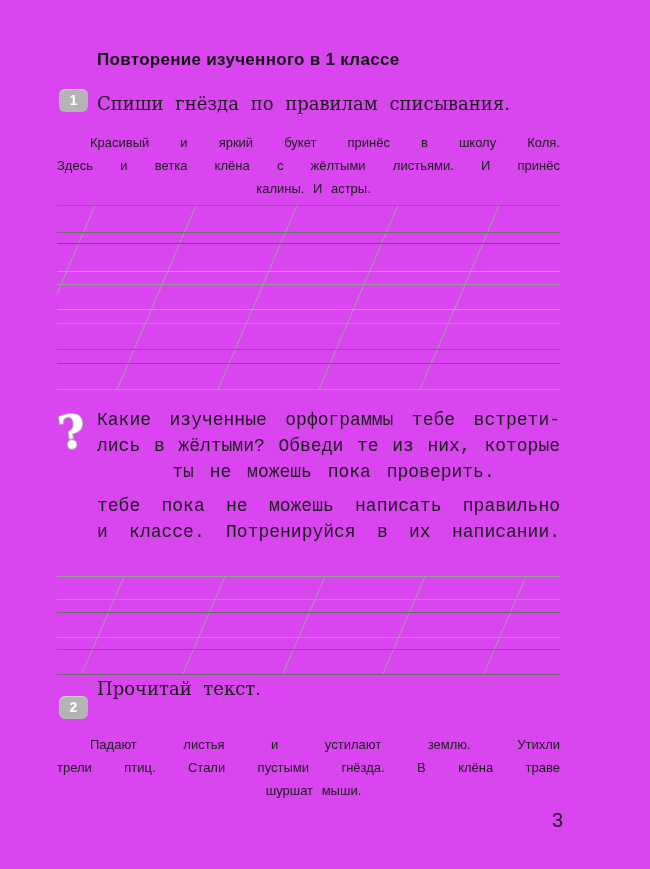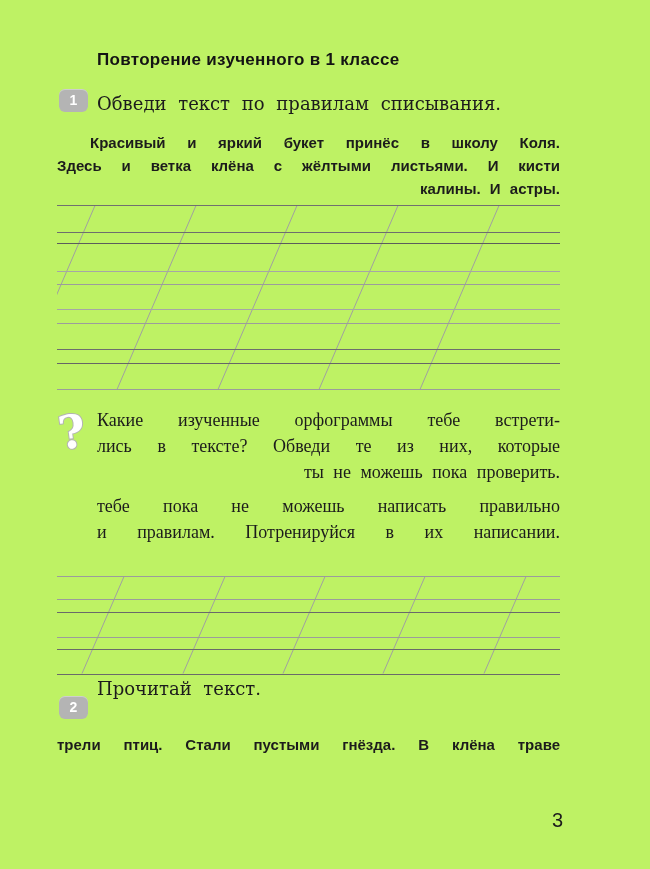--- a/index.html
+++ b/index.html
@@ -1,20 +1,20 @@
 <!DOCTYPE html>
 <html lang="ru"><head>
 <meta charset="utf-8">
 <style>
   html,body{margin:0;padding:0;background:#e8e8e8;}
   .page{
     position:relative;
     width:650px;height:869px;
     margin:0 auto;
-    background:#bef264;
+    background:#d946ef;
     overflow:hidden;
     color:#1f1f1f;
     font-family:"Liberation Sans", sans-serif;
   }
   .abs{position:absolute;}
   .heading{
     left:97px;top:49px;
     font-family:"Liberation Sans", sans-serif;
     font-weight:bold;font-size:17px;line-height:22px;
     letter-spacing:.3px;color:#141414;
@@ -32,55 +32,55 @@
   .task-text{
     font-family:"DejaVu Serif", serif;
     font-size:18px;line-height:24px;
     word-spacing:6px;color:#1c1c1c;
   }
   #task1{left:97px;top:92px;width:470px;}
   #task2{left:97px;top:677px;width:470px;}
   .passage{
     left:57px;width:503px;
     font-family:"Liberation Sans", sans-serif;
-    font-size:15px;line-height:23px;color:#1c1c1c;font-weight:bold;
+    font-size:13px;line-height:23px;color:#1c1c1c;
   }
   #passage1{top:131px;}
   #passage2{top:733px;}
   .qtext{
     left:97px;top:407px;width:463px;
-    font-family:Liberation Serif, serif;
+    font-family:Liberation Mono, monospace;
     font-size:18px;line-height:26px;color:#1c1c1c;
   }
   .qpara2{margin-top:8px;}
   .jline{text-align:justify;text-align-last:justify;}
   .jline.indent{padding-left:33px;}
-  .lline{text-align:right;word-spacing:5px;margin-left:10px;}
+  .lline{text-align:center;word-spacing:5px;margin-left:10px;}
   .grid{left:57px;display:block;}
   #grid1{top:205px;}
   #grid2{top:576px;}
   .qicon{left:52px;top:404px;}
   .page-number{
     left:57px;top:808px;width:506px;
     text-align:right;font-size:20px;line-height:24px;color:#1c1c1c;
   }
 </style>
 </head>
 <body>
 
 <div class="page">
 
   <div class="abs heading">Повторение изученного в 1 классе</div>
 
   <div class="abs badge" id="badge1">1</div>
-  <div class="abs task-text" id="task1">Обведи текст по правилам списывания.</div>
+  <div class="abs task-text" id="task1">Спиши гнёзда по правилам списывания.</div>
 
   <div class="abs passage" id="passage1">
     <div class="jline indent">Красивый и яркий букет принёс в школу Коля.</div>
-    <div class="jline">Здесь и ветка клёна с жёлтыми листьями. И кисти</div>
+    <div class="jline">Здесь и ветка клёна с жёлтыми листьями. И принёс</div>
     <div class="lline">калины. И астры.</div>
   </div>
 
   <svg class="abs grid" id="grid1" width="503" height="186">
       <line x1="38" y1="0.5" x2="-41" y2="184.5" stroke="#a0a0a0" stroke-width="1"></line>
       <line x1="139" y1="0.5" x2="60" y2="184.5" stroke="#a0a0a0" stroke-width="1"></line>
       <line x1="240" y1="0.5" x2="161" y2="184.5" stroke="#a0a0a0" stroke-width="1"></line>
       <line x1="341" y1="0.5" x2="262" y2="184.5" stroke="#a0a0a0" stroke-width="1"></line>
       <line x1="442" y1="0.5" x2="363" y2="184.5" stroke="#a0a0a0" stroke-width="1"></line>
       <line x1="0" y1="0.5" x2="503" y2="0.5" stroke="#707070" stroke-width="1"></line>
@@ -95,26 +95,26 @@
       <line x1="0" y1="184.5" x2="503" y2="184.5" stroke="#9c9c9c" stroke-width="1"></line>
     </svg>
 
   <svg class="abs qicon" width="40" height="56" viewBox="0 0 40 56">
     <text x="20" y="44" text-anchor="middle" font-family="DejaVu Serif, serif" font-weight="bold" font-size="46" fill="#ffffff" stroke="#b3b3b3" stroke-width="2" paint-order="stroke" transform="rotate(-8 20 28)">?</text>
   </svg>
 
   <div class="abs qtext">
     <div>
       <div class="jline">Какие изученные орфограммы тебе встрети-</div>
-      <div class="jline">лись в тексте? Обведи те из них, которые</div>
+      <div class="jline">лись в жёлтыми? Обведи те из них, которые</div>
       <div class="lline">ты не можешь пока проверить.</div>
     </div>
     <div class="qpara2">
       <div class="jline">тебе пока не можешь написать правильно</div>
-      <div class="jline">и правилам. Потренируйся в их написании.</div>
+      <div class="jline">и классе. Потренируйся в их написании.</div>
     </div>
   </div>
 
   <svg class="abs grid" id="grid2" width="503" height="99">
       <line x1="67" y1="0.5" x2="25" y2="97.5" stroke="#a0a0a0" stroke-width="1"></line>
       <line x1="168" y1="0.5" x2="126" y2="97.5" stroke="#a0a0a0" stroke-width="1"></line>
       <line x1="268" y1="0.5" x2="226" y2="97.5" stroke="#a0a0a0" stroke-width="1"></line>
       <line x1="368" y1="0.5" x2="326" y2="97.5" stroke="#a0a0a0" stroke-width="1"></line>
       <line x1="469" y1="0.5" x2="427" y2="97.5" stroke="#a0a0a0" stroke-width="1"></line>
       <line x1="0" y1="0.5" x2="503" y2="0.5" stroke="#9c9c9c" stroke-width="1"></line>
@@ -122,18 +122,20 @@
       <line x1="0" y1="36.5" x2="503" y2="36.5" stroke="#6a6a6a" stroke-width="1"></line>
       <line x1="0" y1="61.5" x2="503" y2="61.5" stroke="#9c9c9c" stroke-width="1"></line>
       <line x1="0" y1="73.5" x2="503" y2="73.5" stroke="#6a6a6a" stroke-width="1"></line>
       <line x1="0" y1="98.5" x2="503" y2="98.5" stroke="#6a6a6a" stroke-width="1"></line>
     </svg>
 
   <div class="abs badge" id="badge2">2</div>
   <div class="abs task-text" id="task2">Прочитай текст.</div>
 
   <div class="abs passage" id="passage2">
+    <div class="jline indent">Падают листья и устилают землю. Утихли</div>
     <div class="jline">трели птиц. Стали пустыми гнёзда. В клёна траве</div>
+    <div class="lline">шуршат мыши.</div>
   </div>
 
   <div class="abs page-number">3</div>
 
 </div>
 
 </body></html>

